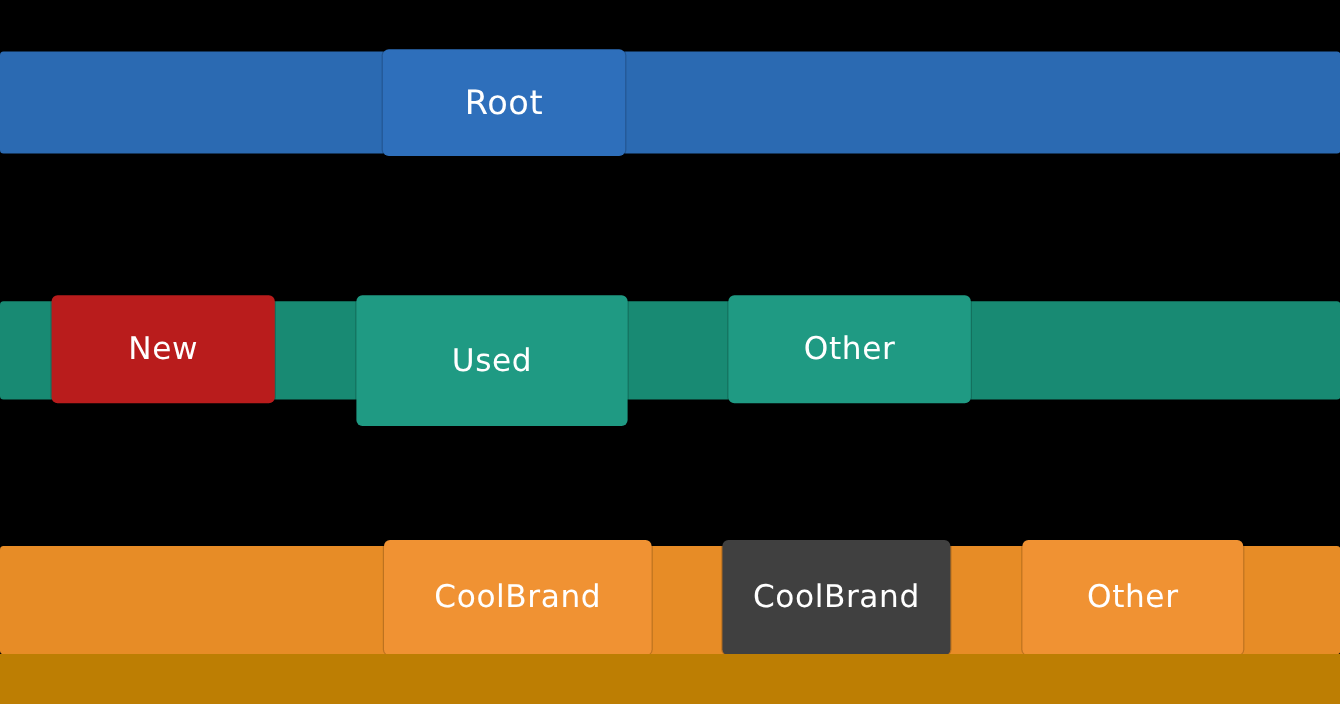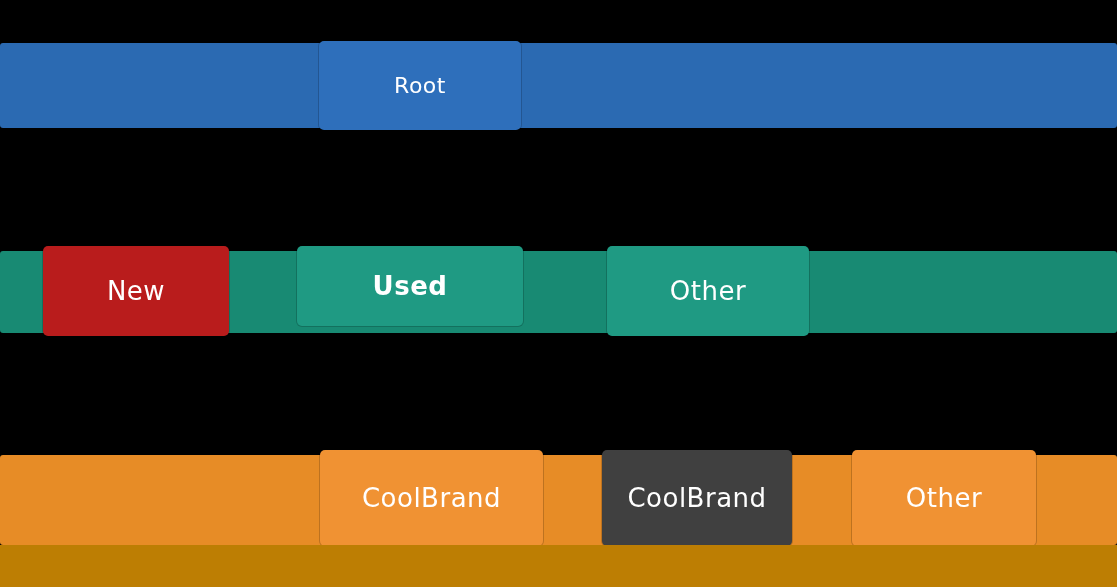--- a/index.html
+++ b/index.html
@@ -34,23 +34,23 @@
   }
   .band {
     position: absolute;
   }
 </style>
 </head>
 <body>
 
 <div id="stage" style="background: rgb(0, 0, 0);">
     <div class="track" style="left: 0px; top: 43px; width: 1117px; height: 85px; background: rgb(43, 106, 178);"></div>
-    <div class="node" style="left: 319px; top: 41px; width: 202px; height: 89px; background: rgb(46, 111, 187); color: rgb(255, 255, 255); font-size: 22px;">Root</div>
+    <div class="node" style="left: 319px; top: 41px; width: 202px; height: 89px; background: rgb(46, 111, 187); color: rgb(255, 255, 255); font-size: 28px;">Root</div>
     <div class="track" style="left: 0px; top: 251px; width: 1117px; height: 82px; background: rgb(24, 138, 115);"></div>
     <div class="node" style="left: 43px; top: 246px; width: 186px; height: 90px; background: #b91c1c; color: rgb(255, 255, 255); font-size: 26px;">New</div>
-    <div class="node" style="left: 297px; top: 246px; width: 226px; height: 80px; background: rgb(31, 154, 131); color: rgb(255, 255, 255); font-size: 26px; font-weight: bold;">Used</div>
+    <div class="node" style="left: 297px; top: 246px; width: 226px; height: 109px; background: rgb(31, 154, 131); color: rgb(255, 255, 255); font-size: 26px;">Used</div>
     <div class="node" style="left: 607px; top: 246px; width: 202px; height: 90px; background: rgb(31, 154, 131); color: rgb(255, 255, 255); font-size: 26px;">Other</div>
     <div class="track" style="left: 0px; top: 455px; width: 1117px; height: 90px; background: rgb(231, 140, 38);"></div>
     <div class="node" style="left: 320px; top: 450px; width: 223px; height: 96px; background: rgb(240, 146, 51); color: rgb(255, 255, 255); font-size: 26px;">CoolBrand</div>
     <div class="node" style="left: 602px; top: 450px; width: 190px; height: 96px; background: #404040; color: rgb(255, 255, 255); font-size: 26px;">CoolBrand</div>
     <div class="node" style="left: 852px; top: 450px; width: 184px; height: 96px; background: rgb(240, 146, 51); color: rgb(255, 255, 255); font-size: 26px;">Other</div>
     <div class="band" style="left: 0px; top: 545px; width: 1117px; height: 42px; background: rgb(189, 126, 3);"></div>
   </div>
 
 </body></html>

